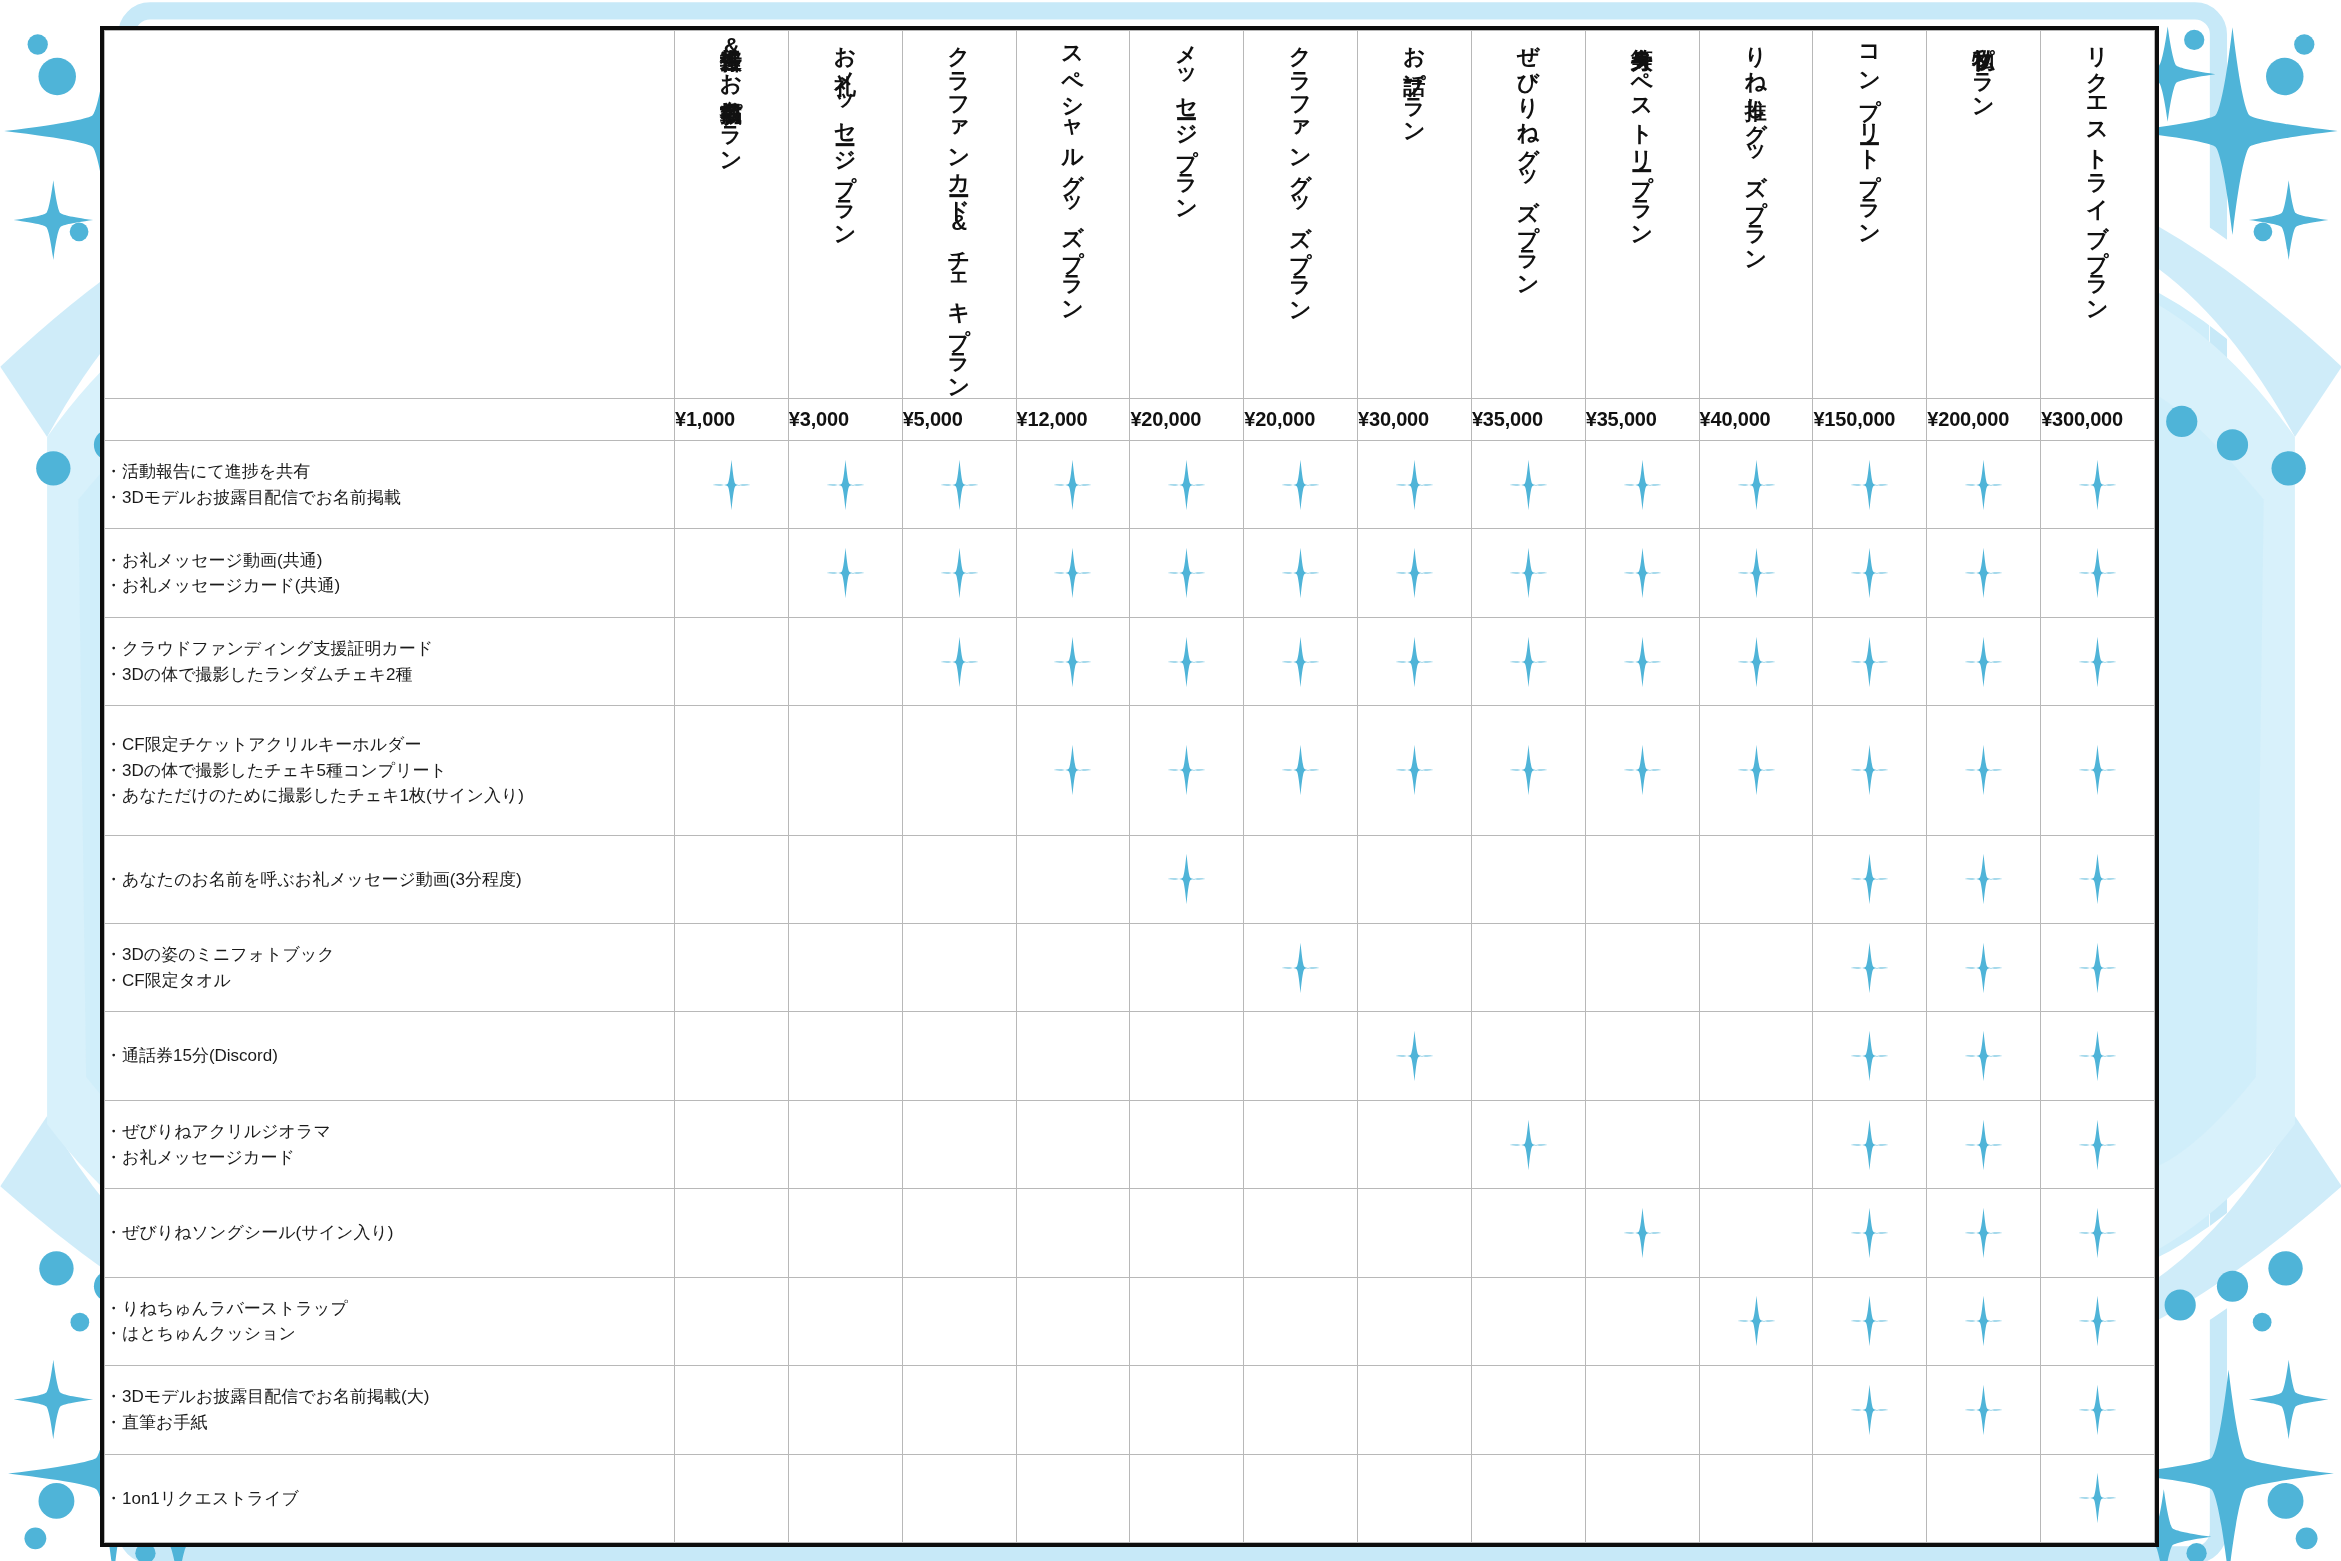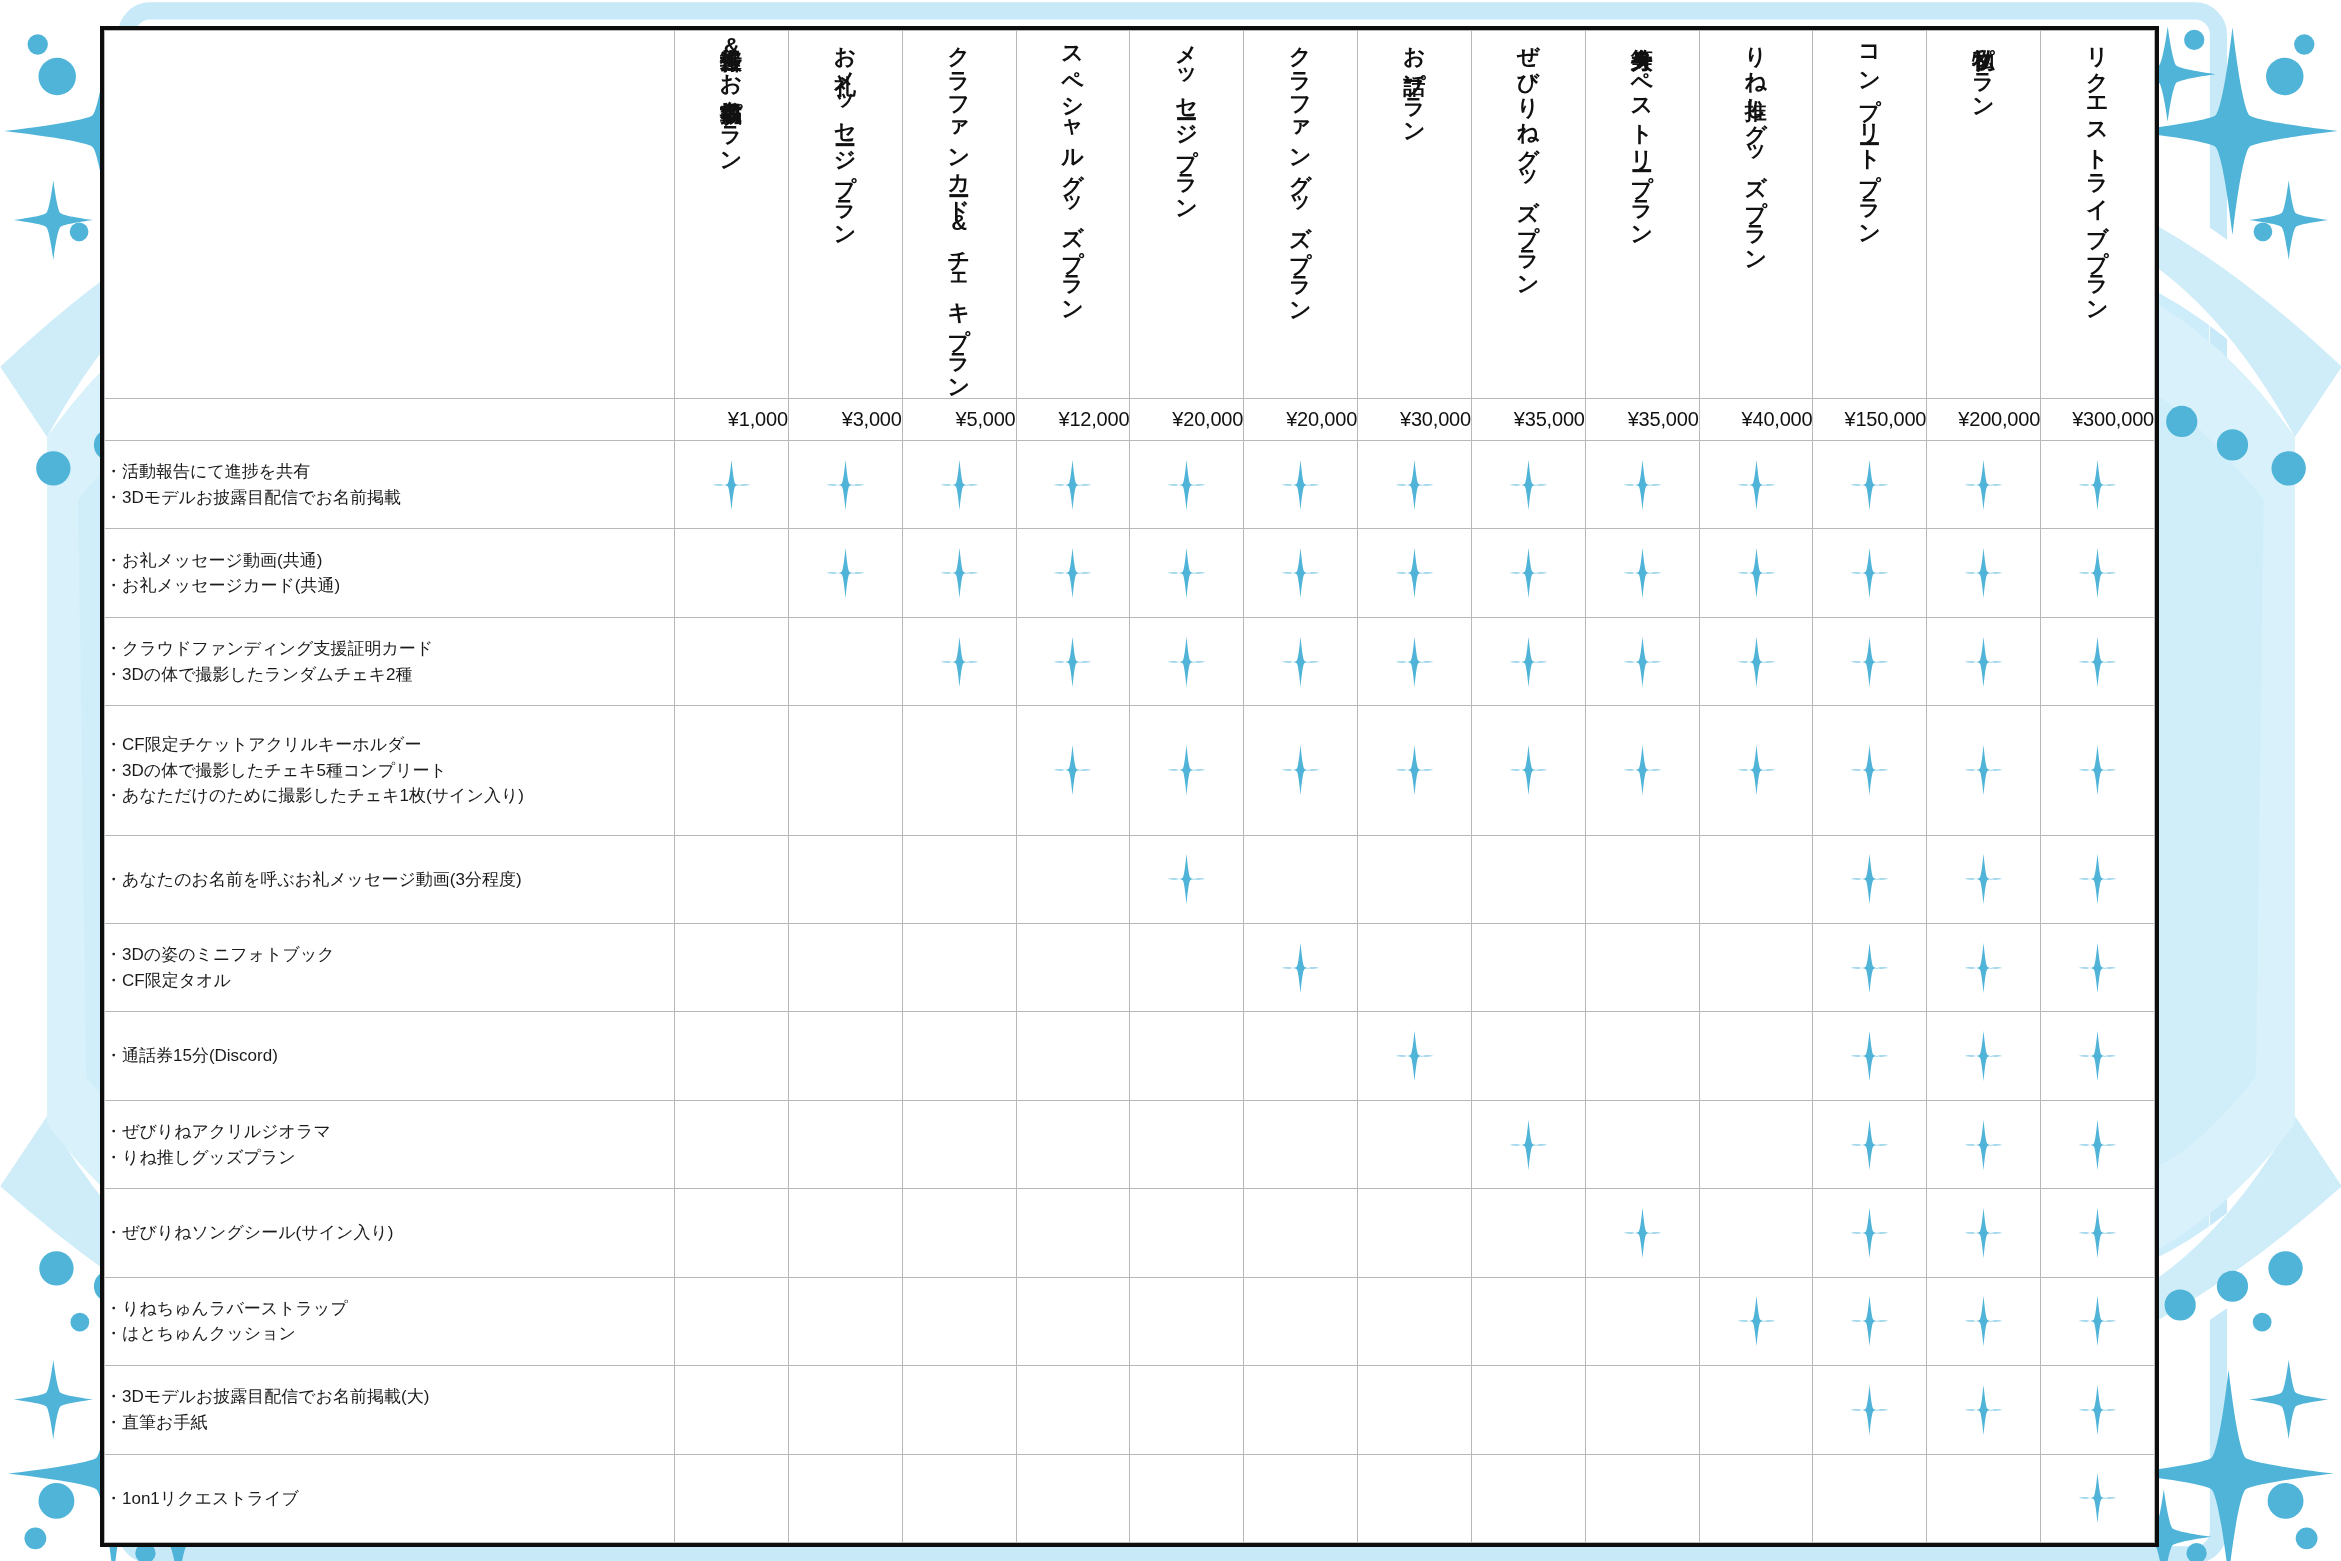--- a/index.html
+++ b/index.html
@@ -53,22 +53,22 @@
     line-height:1.06;
     letter-spacing:0.4px;
     color:#111;
     white-space:nowrap;
   }
   th.corner-head{background:#fff;}
 
   
   tr.price-row{height:42px;}
   td.price-cell{
-    text-align:right;
-    font-weight:400;
+    text-align:left;
+    font-weight:700;
     font-size:20px;
     color:#111;
     letter-spacing:-0.2px;
     white-space:nowrap;
   }
   td.price-blank{background:#fff;}
 
   
   tr.body-row{height:auto;}
   td.feature-cell{
@@ -493,21 +493,21 @@
           <td class="mark-cell"><span class="spark"><svg viewBox="0 0 100 130" xmlns="http://www.w3.org/2000/svg" aria-hidden="true">
                 <path fill="#4FB4D8" d="M50 2 C54 44 57 58 59 61 C61 64 73 68 98 65 C73 62 61 66 59 69 C57 72 54 86 50 128 C46 86 43 72 41 69 C39 66 27 62 2 65 C27 68 39 64 41 61 C43 58 46 44 50 2 Z"></path>
               </svg></span></td>
           <td class="mark-cell"><span class="spark"><svg viewBox="0 0 100 130" xmlns="http://www.w3.org/2000/svg" aria-hidden="true">
                 <path fill="#4FB4D8" d="M50 2 C54 44 57 58 59 61 C61 64 73 68 98 65 C73 62 61 66 59 69 C57 72 54 86 50 128 C46 86 43 72 41 69 C39 66 27 62 2 65 C27 68 39 64 41 61 C43 58 46 44 50 2 Z"></path>
               </svg></span></td>
         </tr>
         <tr class="body-row">
           <td class="feature-cell">
             <span class="line">・ぜびりねアクリルジオラマ</span>
-            <span class="line">・りね推しグッズプラン</span>
+            <span class="line">・お礼メッセージカード</span>
           </td>
           <td class="mark-cell"></td>
           <td class="mark-cell"></td>
           <td class="mark-cell"></td>
           <td class="mark-cell"></td>
           <td class="mark-cell"></td>
           <td class="mark-cell"></td>
           <td class="mark-cell"></td>
           <td class="mark-cell"><span class="spark"><svg viewBox="0 0 100 130" xmlns="http://www.w3.org/2000/svg" aria-hidden="true">
                 <path fill="#4FB4D8" d="M50 2 C54 44 57 58 59 61 C61 64 73 68 98 65 C73 62 61 66 59 69 C57 72 54 86 50 128 C46 86 43 72 41 69 C39 66 27 62 2 65 C27 68 39 64 41 61 C43 58 46 44 50 2 Z"></path>

